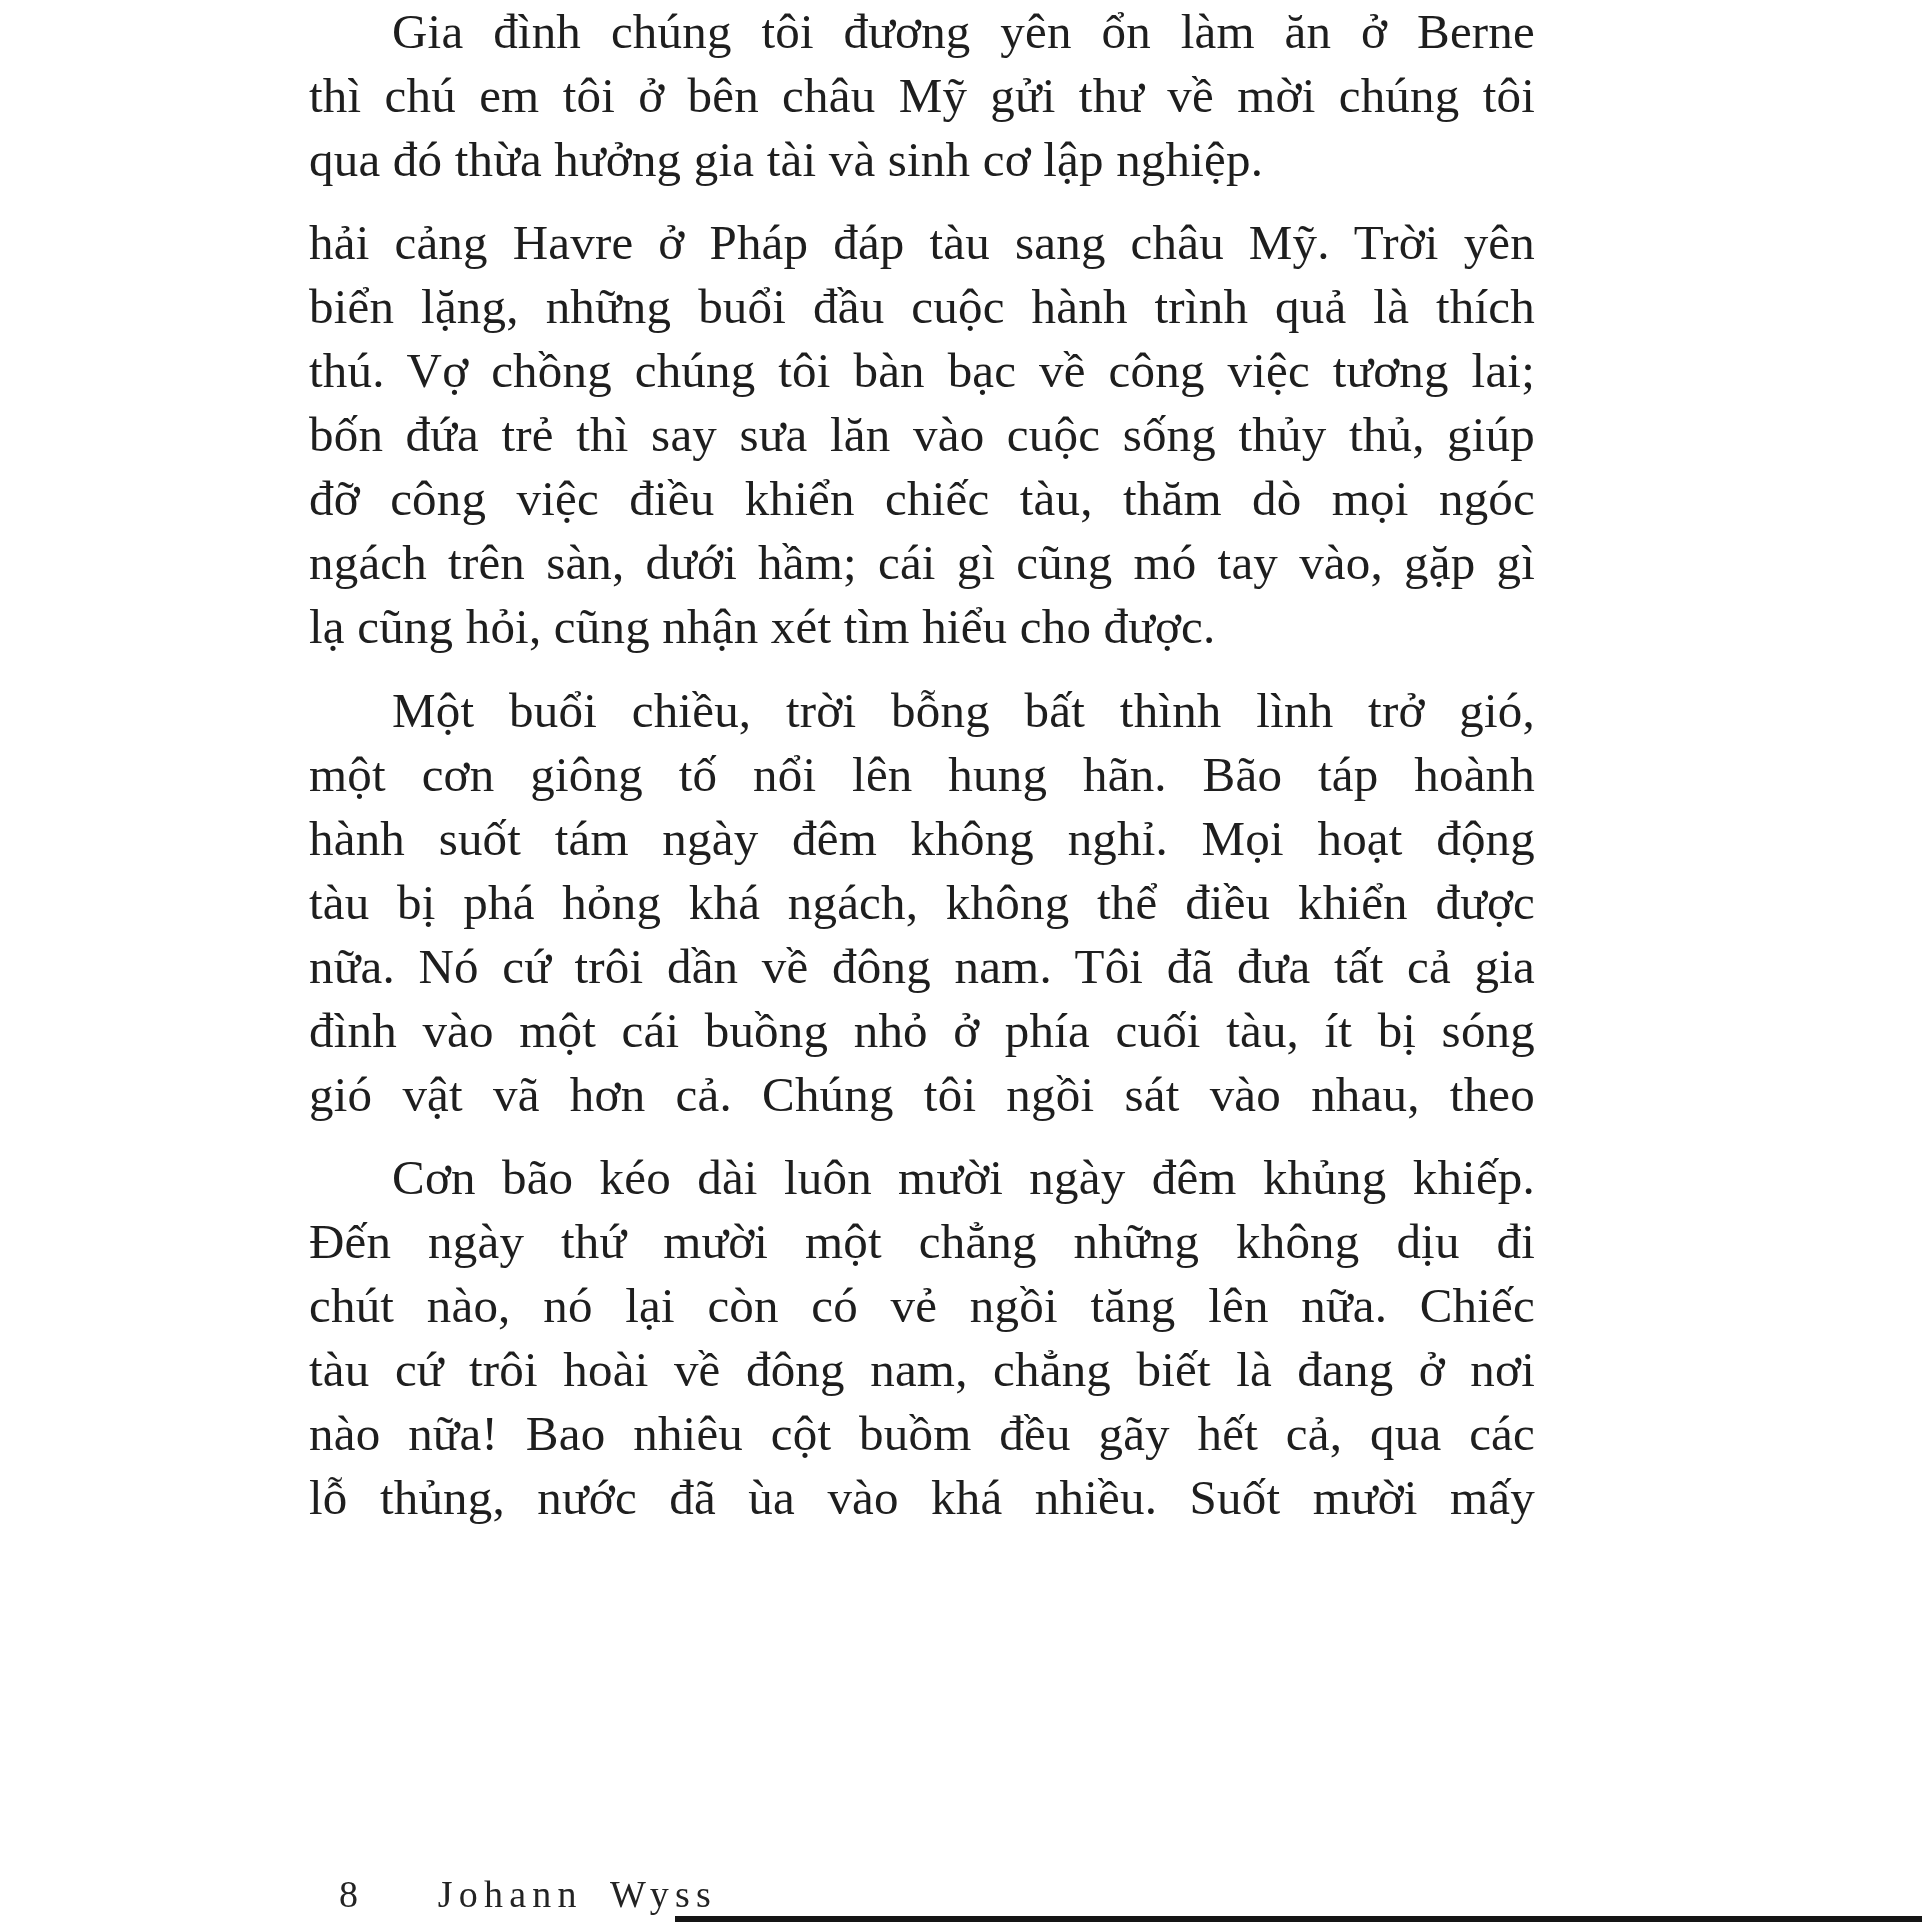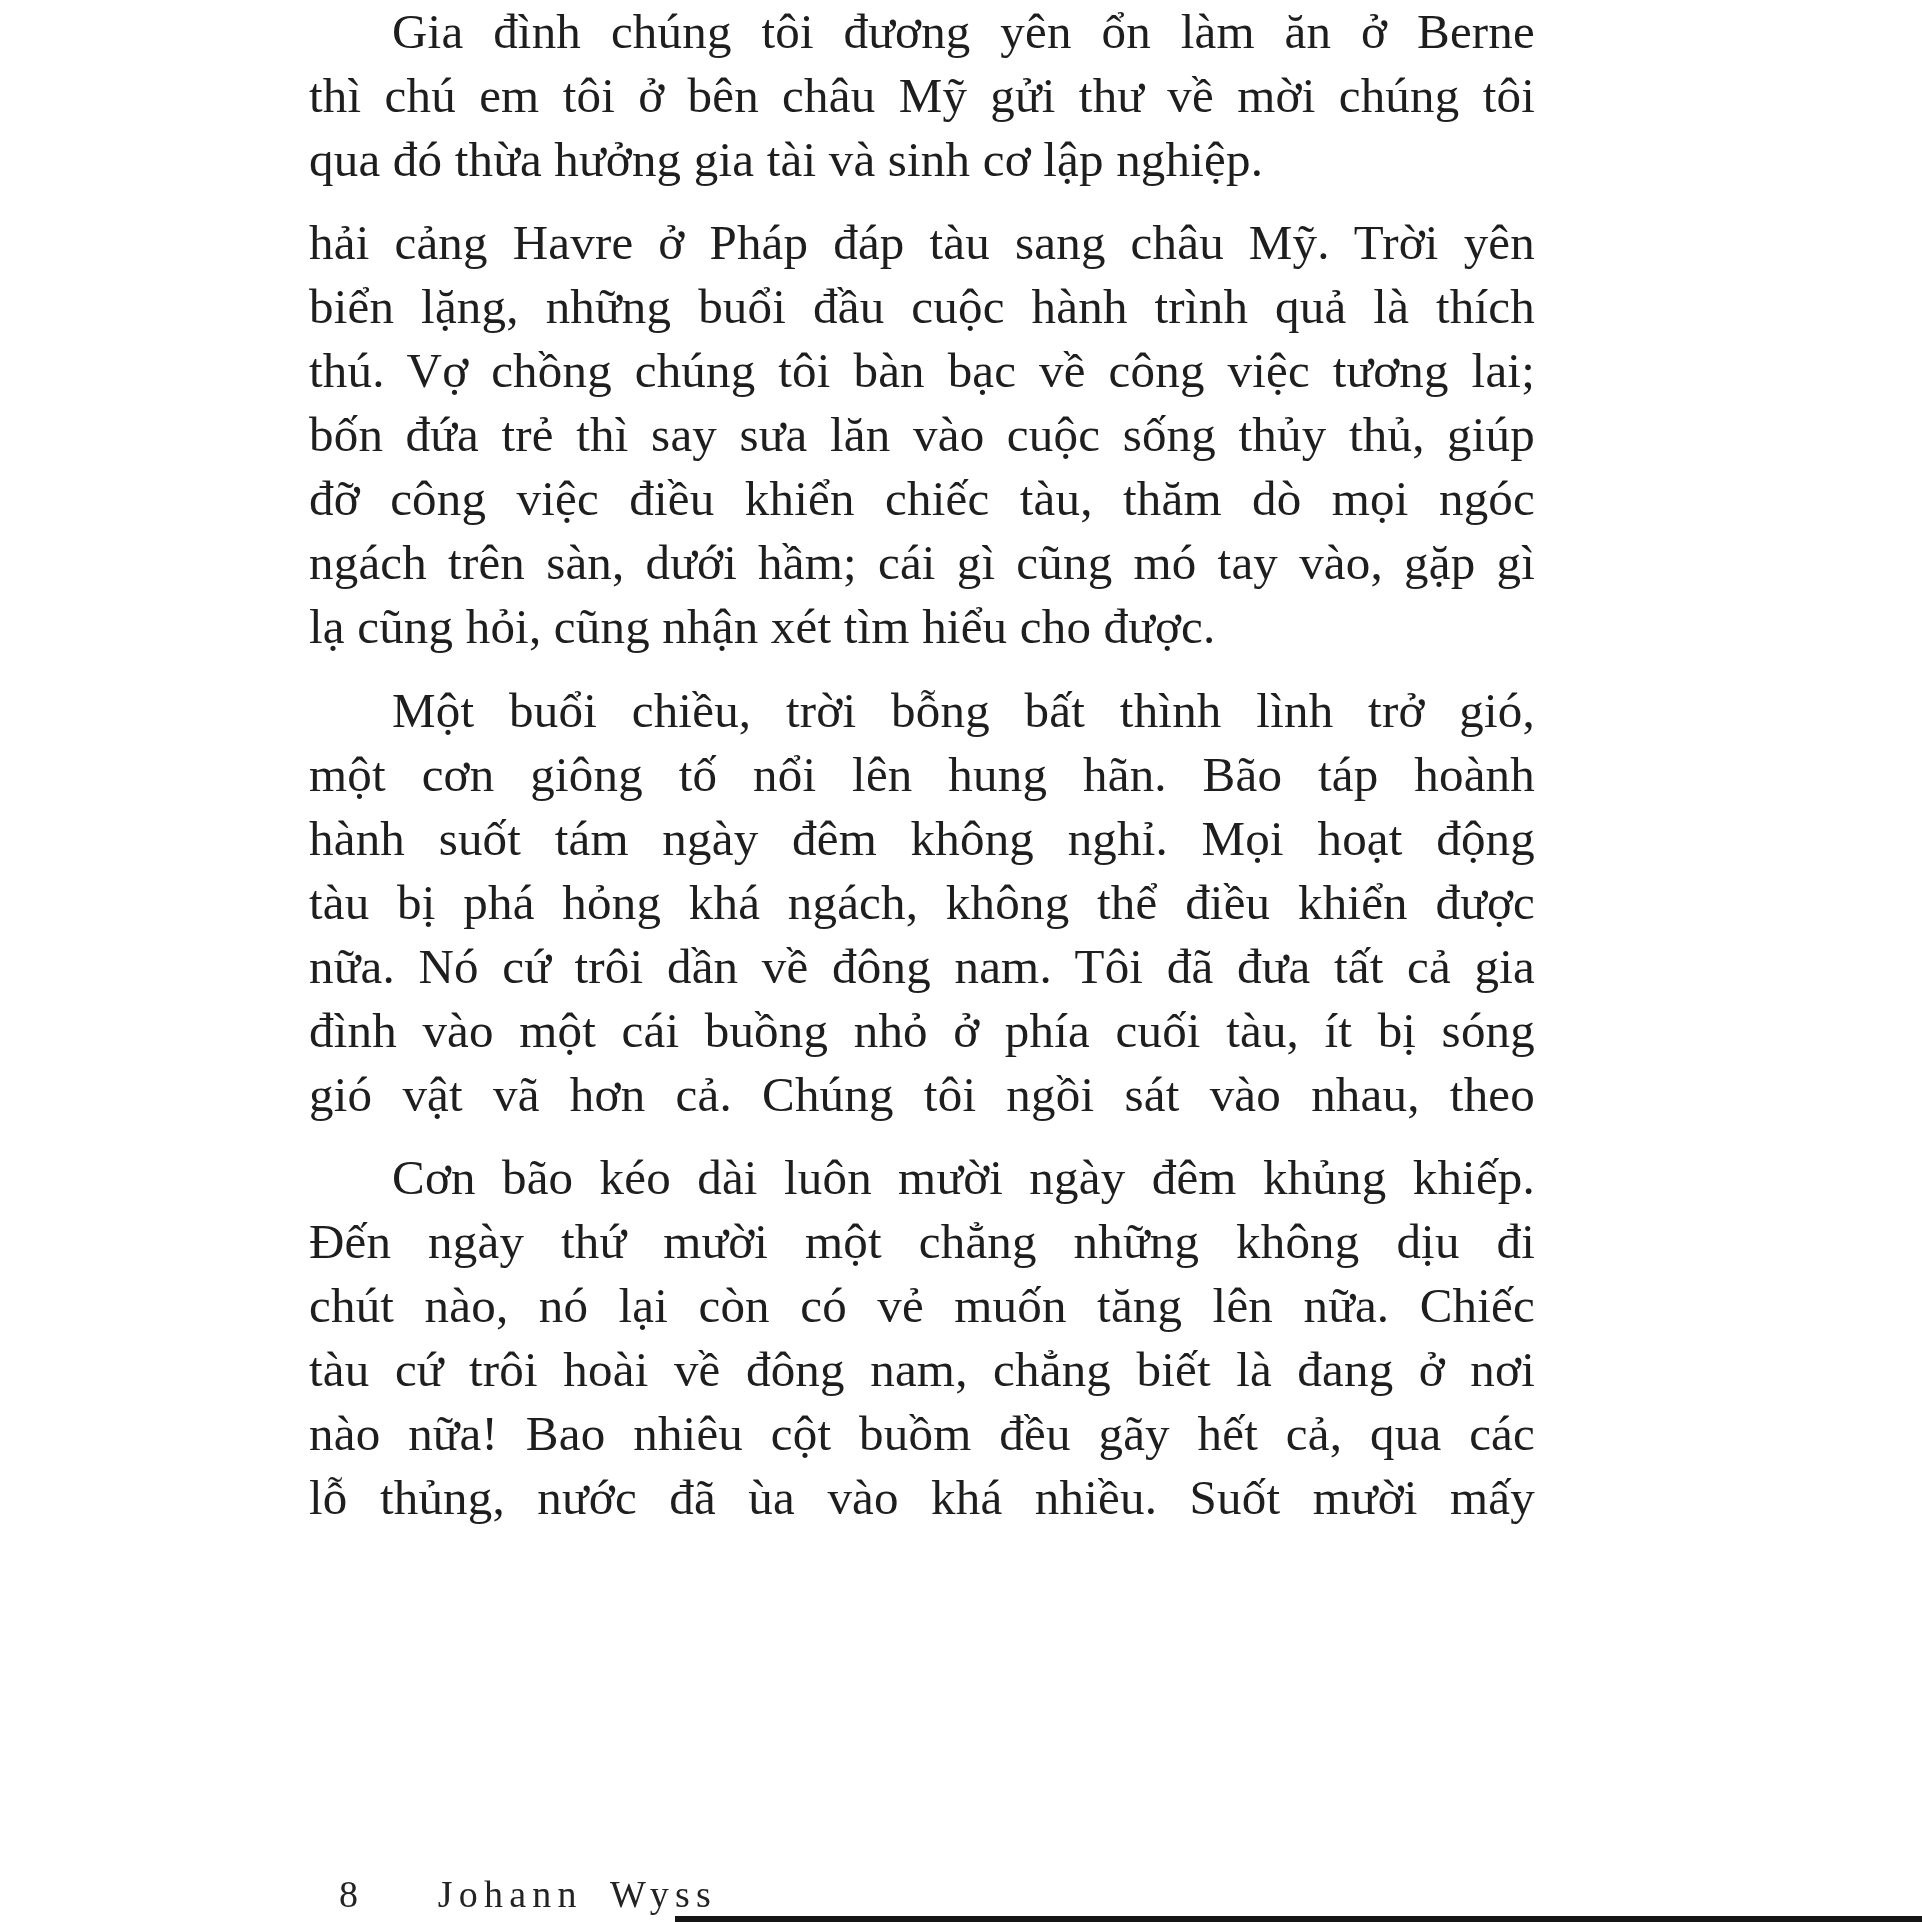--- a/index.html
+++ b/index.html
@@ -74,21 +74,21 @@
         <div class="line">một cơn giông tố nổi lên hung hãn. Bão táp hoành</div>
         <div class="line">hành suốt tám ngày đêm không nghỉ. Mọi hoạt động</div>
         <div class="line">tàu bị phá hỏng khá ngách, không thể điều khiển được</div>
         <div class="line">nữa. Nó cứ trôi dần về đông nam. Tôi đã đưa tất cả gia</div>
         <div class="line">đình vào một cái buồng nhỏ ở phía cuối tàu, ít bị sóng</div>
         <div class="line">gió vật vã hơn cả. Chúng tôi ngồi sát vào nhau, theo</div>
       </div>
       <div class="para">
         <div class="line first">Cơn bão kéo dài luôn mười ngày đêm khủng khiếp.</div>
         <div class="line">Đến ngày thứ mười một chẳng những không dịu đi</div>
-        <div class="line">chút nào, nó lại còn có vẻ muốn tăng lên nữa. Chiếc</div>
+        <div class="line">chút nào, nó lại còn có vẻ ngồi tăng lên nữa. Chiếc</div>
         <div class="line">tàu cứ trôi hoài về đông nam, chẳng biết là đang ở nơi</div>
         <div class="line">nào nữa! Bao nhiêu cột buồm đều gãy hết cả, qua các</div>
         <div class="line">lỗ thủng, nước đã ùa vào khá nhiều. Suốt mười mấy</div>
       </div>
     </div>
 
   <div class="footer">
     <span class="pagenum">8</span>
     <span class="author">Johann Wyss</span>
   </div>

